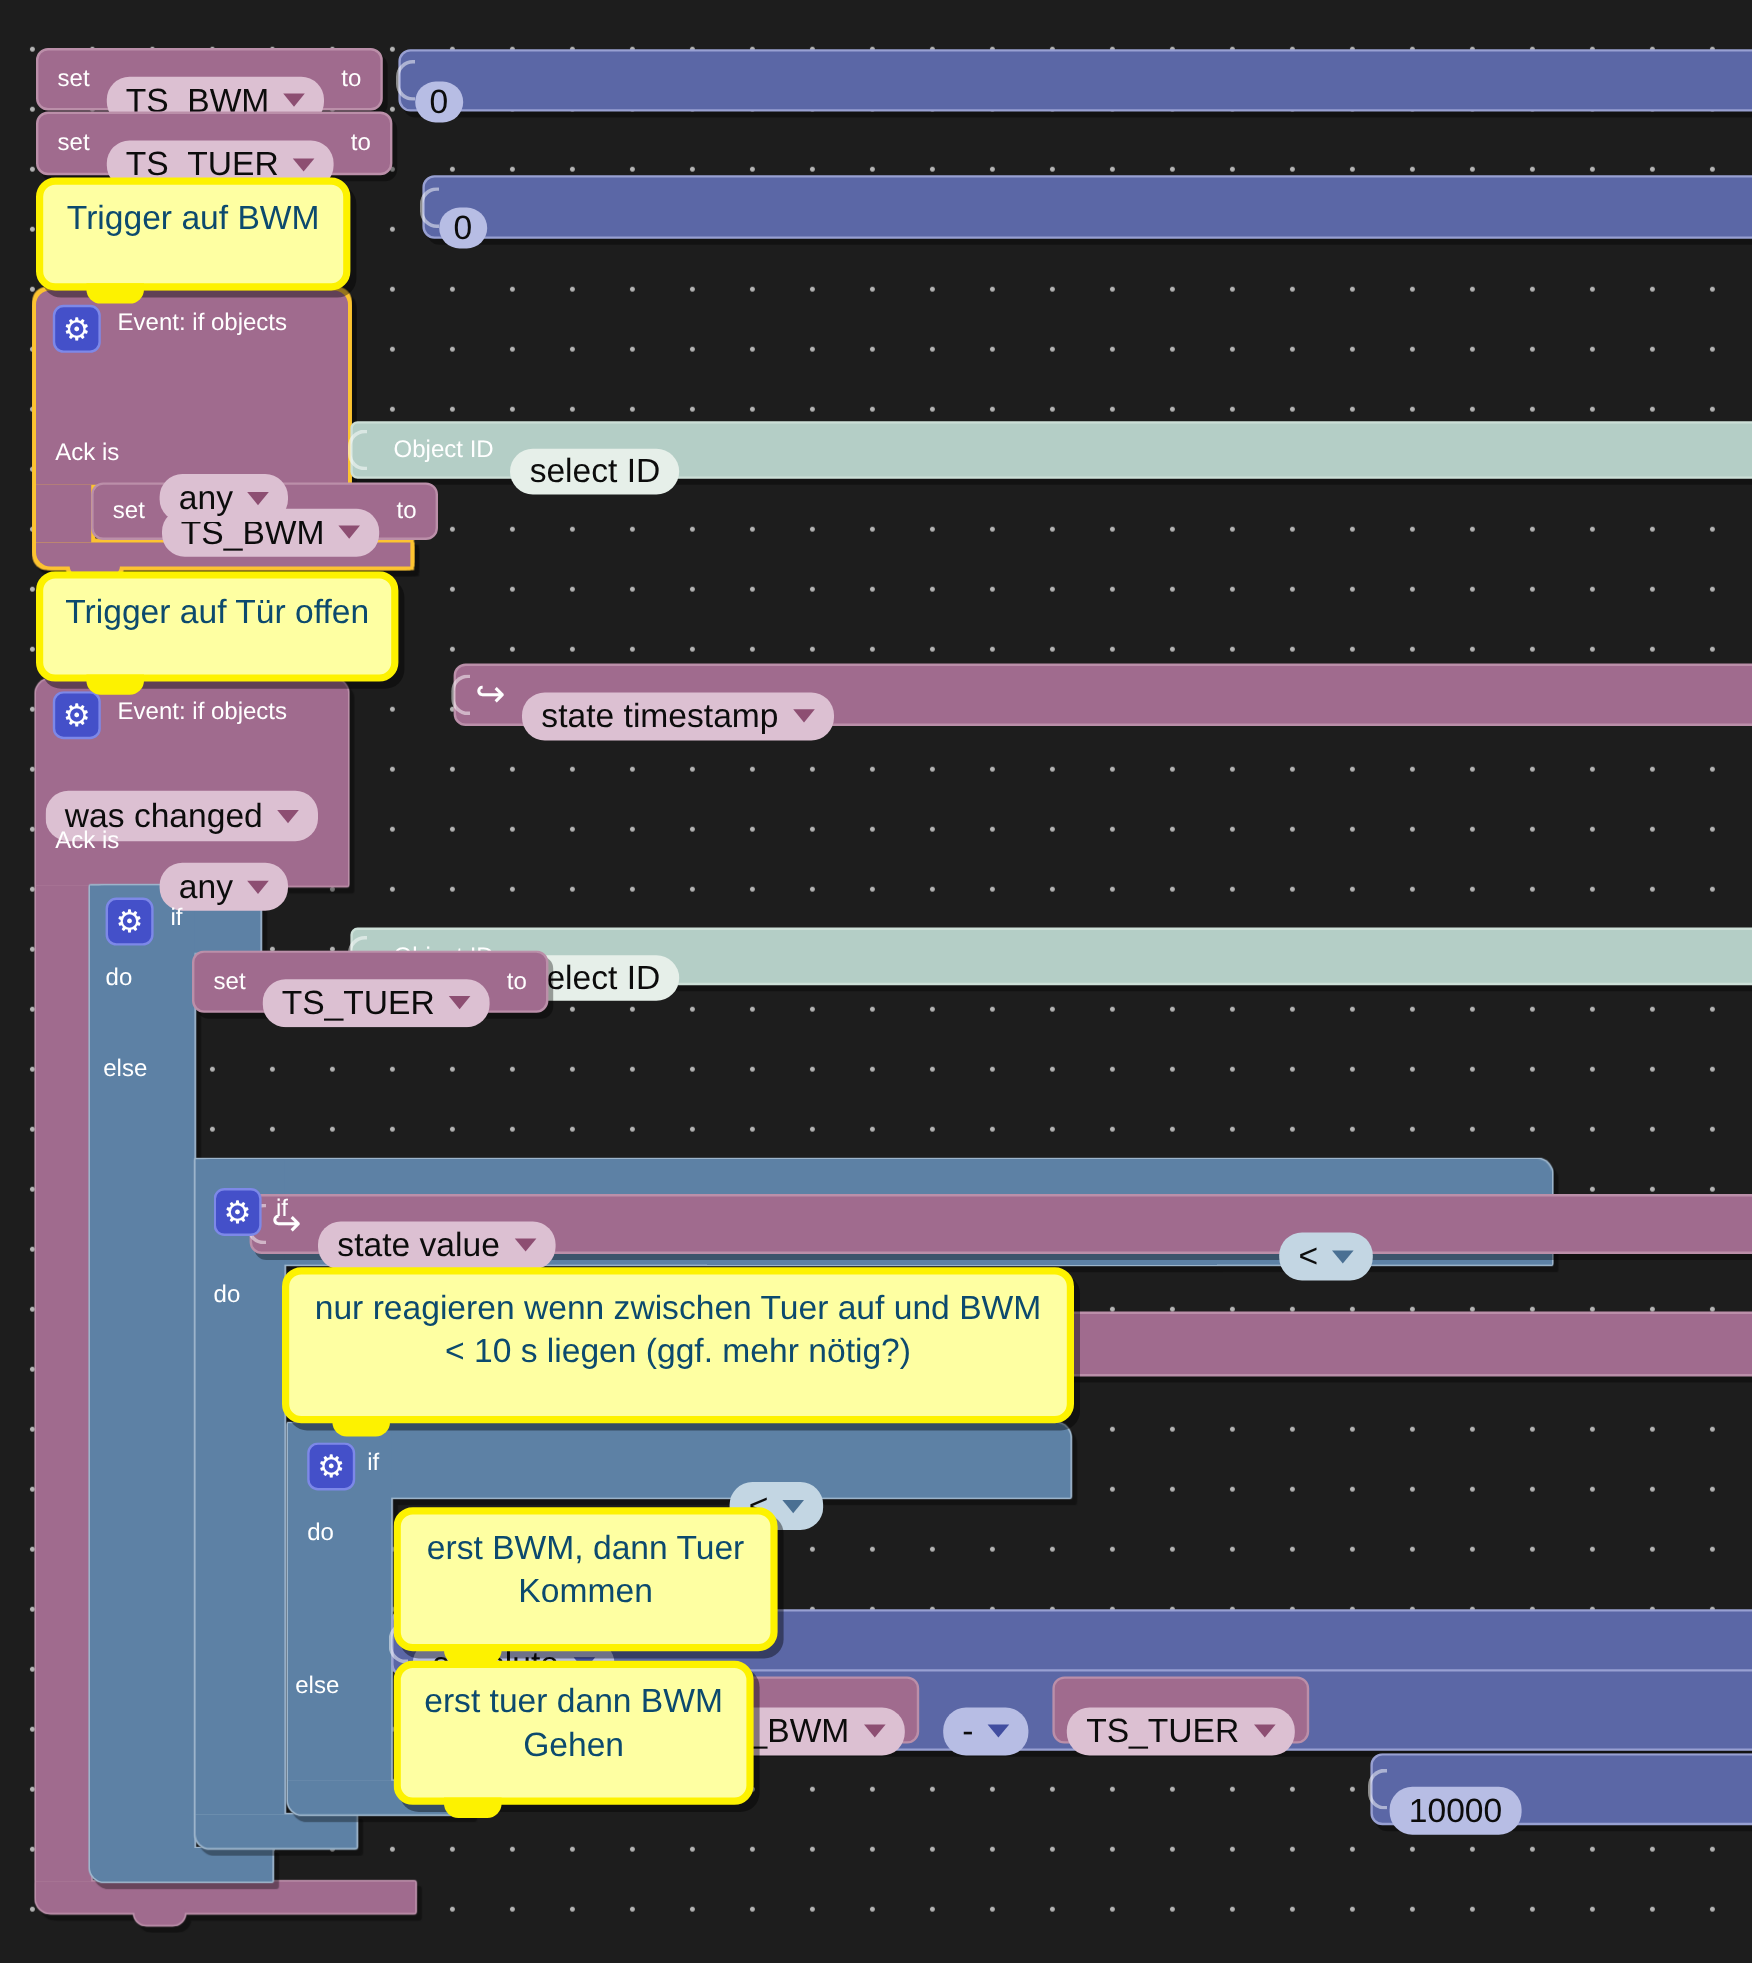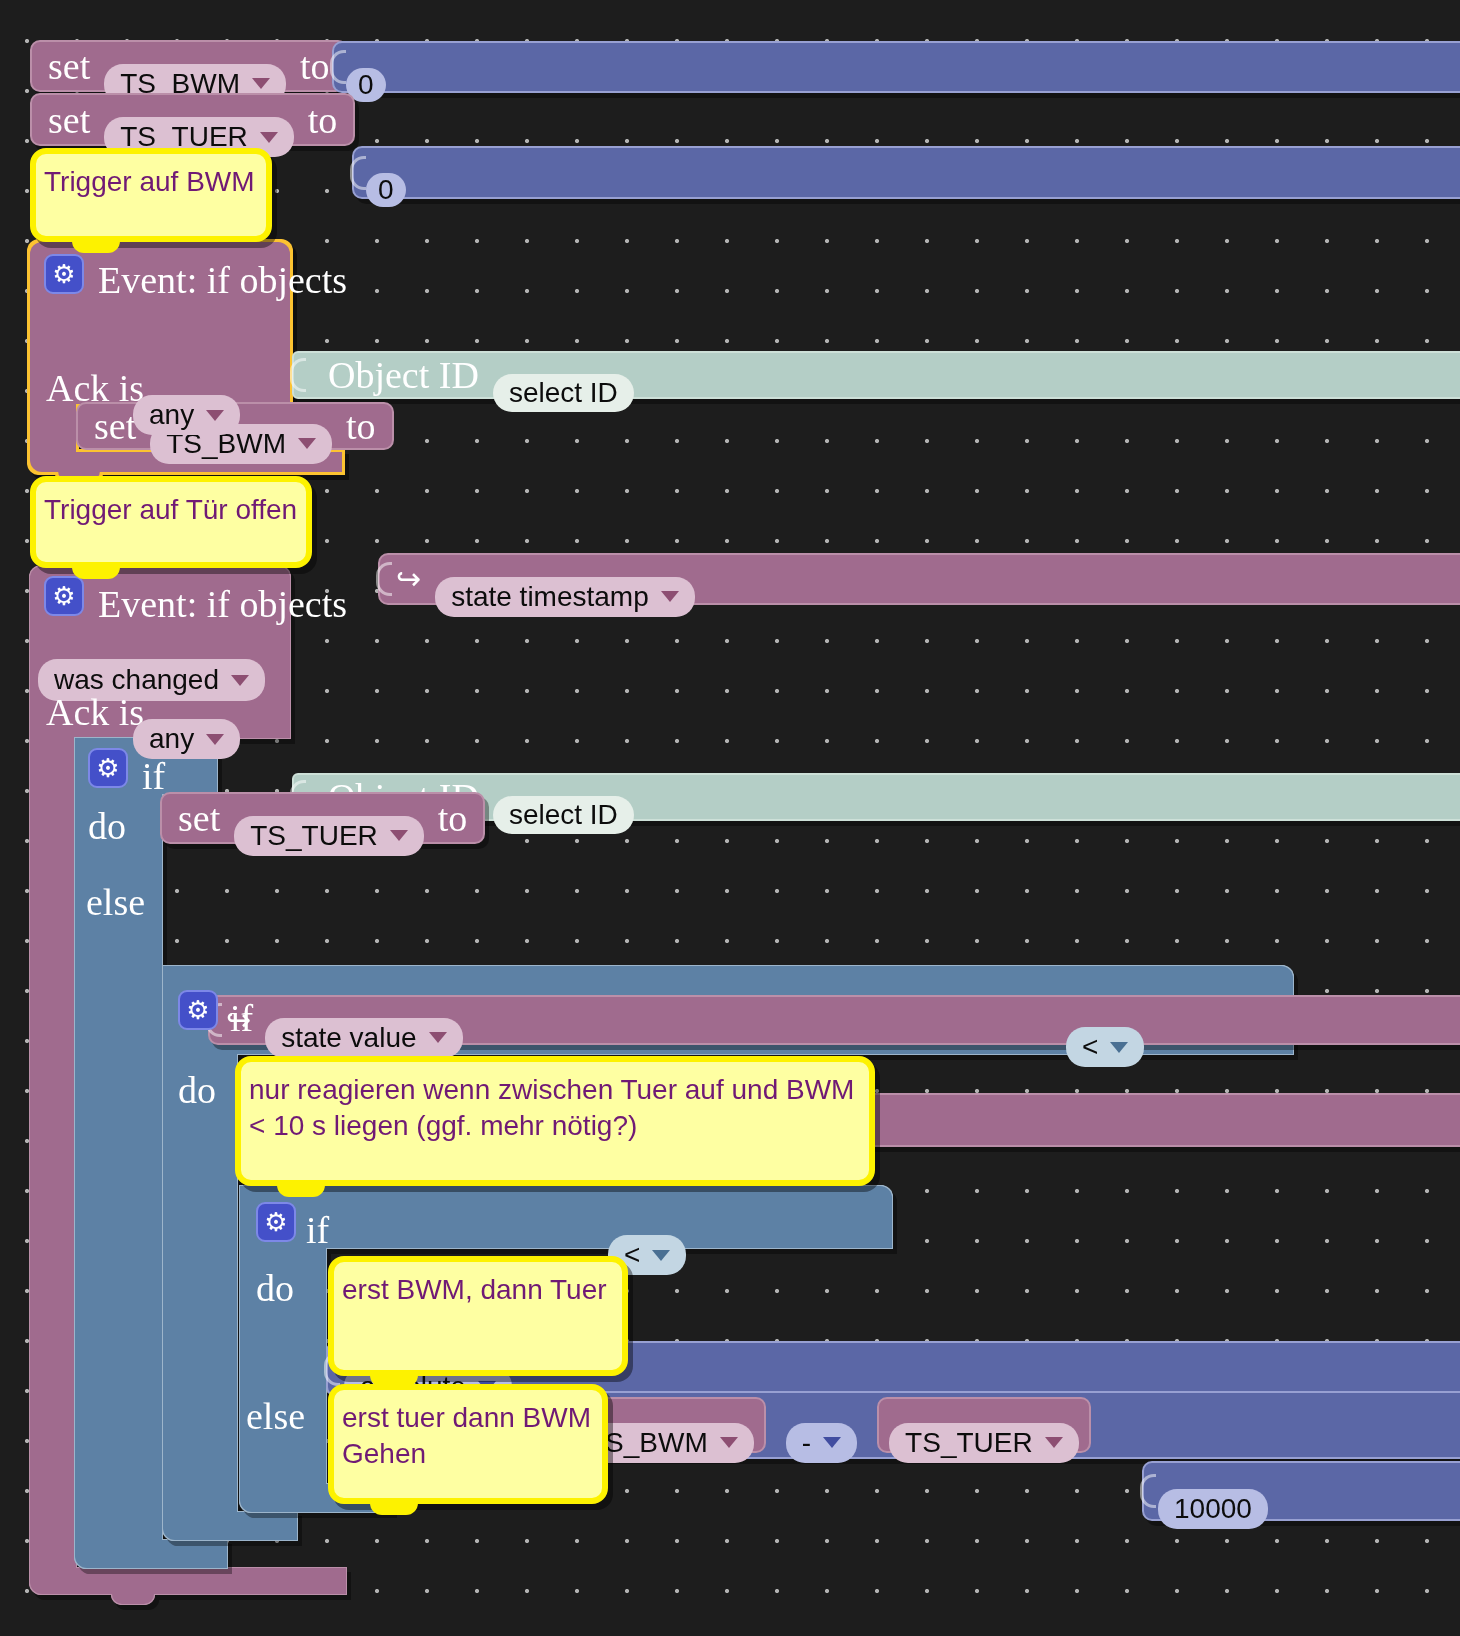--- a/index.html
+++ b/index.html
@@ -27,31 +27,31 @@
   .shadow{box-shadow:4px 5px 0 rgba(0,0,0,.35);}
   .field{display:inline-flex;align-items:center;gap:12px;height:40px;border-radius:19px;
          padding:0 16px;font-size:28px;color:#0c0c0c;white-space:nowrap;z-index:4;margin-top:35px;}
   .pfield{background:#dcc0d2;}
   .mfield{background:#b7bde4;}
   .blfield{background:#c3d6e3;}
   .tfield{background:#e6efe9;height:38px;}
   .tri{width:0;height:0;border-left:9px solid transparent;border-right:9px solid transparent;border-top:11px solid #8d4e72;flex:0 0 auto;}
   .tri-m{border-top-color:#414da0;}
   .tri-b{border-top-color:#4a7093;}
-  .wlabel{color:#fff;font-size:38px;white-space:nowrap;z-index:4;font-family:Liberation Serif, serif;}
+  .wlabel{color:#fff;font-size:20px;white-space:nowrap;z-index:4;}
   .gear{position:absolute;width:36px;height:36px;background:#4450c9;border:2px solid #7d88e8;
         border-radius:9px;color:#fff;display:flex;align-items:center;justify-content:center;
         font-size:26px;line-height:1;z-index:4;}
   .castarrow{color:#fff;font-size:30px;line-height:1;z-index:4;}
   .csock{position:absolute;left:-4px;top:50%;transform:translateY(-50%);width:13px;height:28px;
          border:3px solid rgba(255,255,255,.5);border-right:none;border-radius:14px 0 0 14px;z-index:4;}
   .vblk{position:relative;}
   .comment{position:absolute;background:#feffa2;border:6px solid #fdf200;border-radius:16px;
-           padding:10px 8px;font-size:28px;line-height:36px;color:#701a75;z-index:5;
-           box-shadow:5px 6px 0 rgba(0,0,0,.4);}
+           padding:10px 18px;font-size:28px;line-height:36px;color:#0c4a6e;z-index:5;
+           box-shadow:5px 6px 0 rgba(0,0,0,.4);text-align:center;}
   .comment::after{content:"";position:absolute;left:36px;bottom:-17px;width:48px;height:17px;
            background:#fdf200;border-radius:0 0 12px 12px;}
   .rt{border-radius:12px 12px 0 0;}
   .rbl{border-radius:0 0 0 12px;}
   .bump{border-radius:0 0 10px 10px;}
 </style>
 </head>
 <body>
 
 <div id="canvas">
@@ -268,20 +268,21 @@
 
   <div class="abs field blfield" style="left:608px;top:1200px;">
       <span>&lt;</span>
       <span class="tri tri-b"></span>
     </div>
 
   <span class="abs wlabel" style="left:256px;top:1266px;">do</span>
 
   <div class="comment" style="left:328px;top:1256px;width:272px;height:88px;">
     <div>erst BWM, dann Tuer</div>
+    <div>Kommen</div>
   </div>
   <span class="abs wlabel" style="left:246px;top:1394px;">else</span>
 
   <div class="comment" style="left:328px;top:1384px;width:252px;height:88px;">
     <div>erst tuer dann BWM</div>
     <div>Gehen</div>
   </div>
 
 </div>
 

